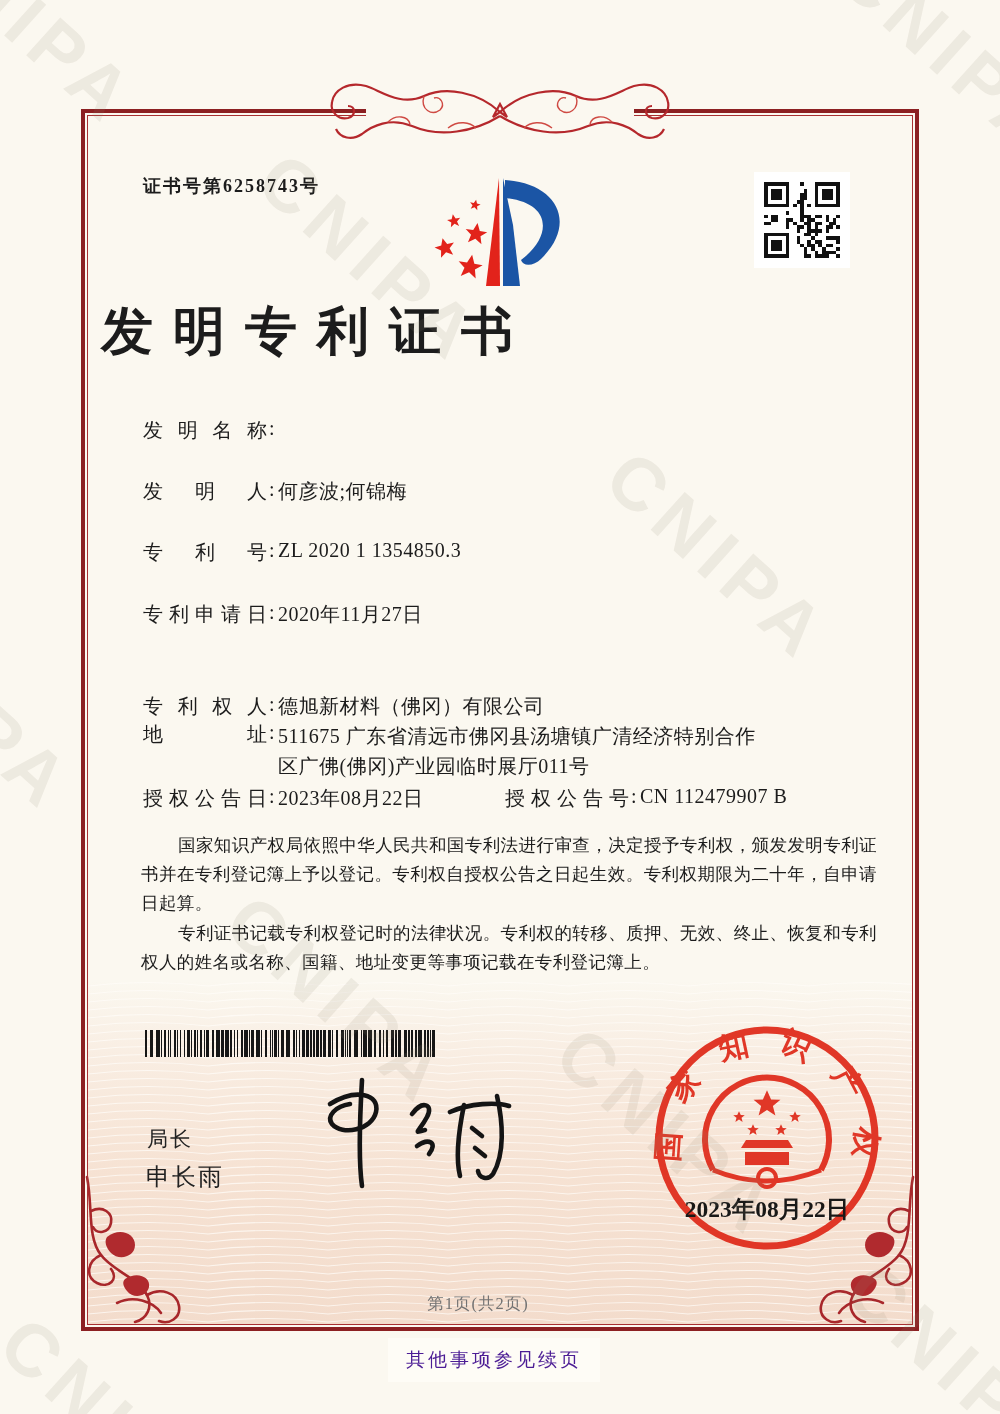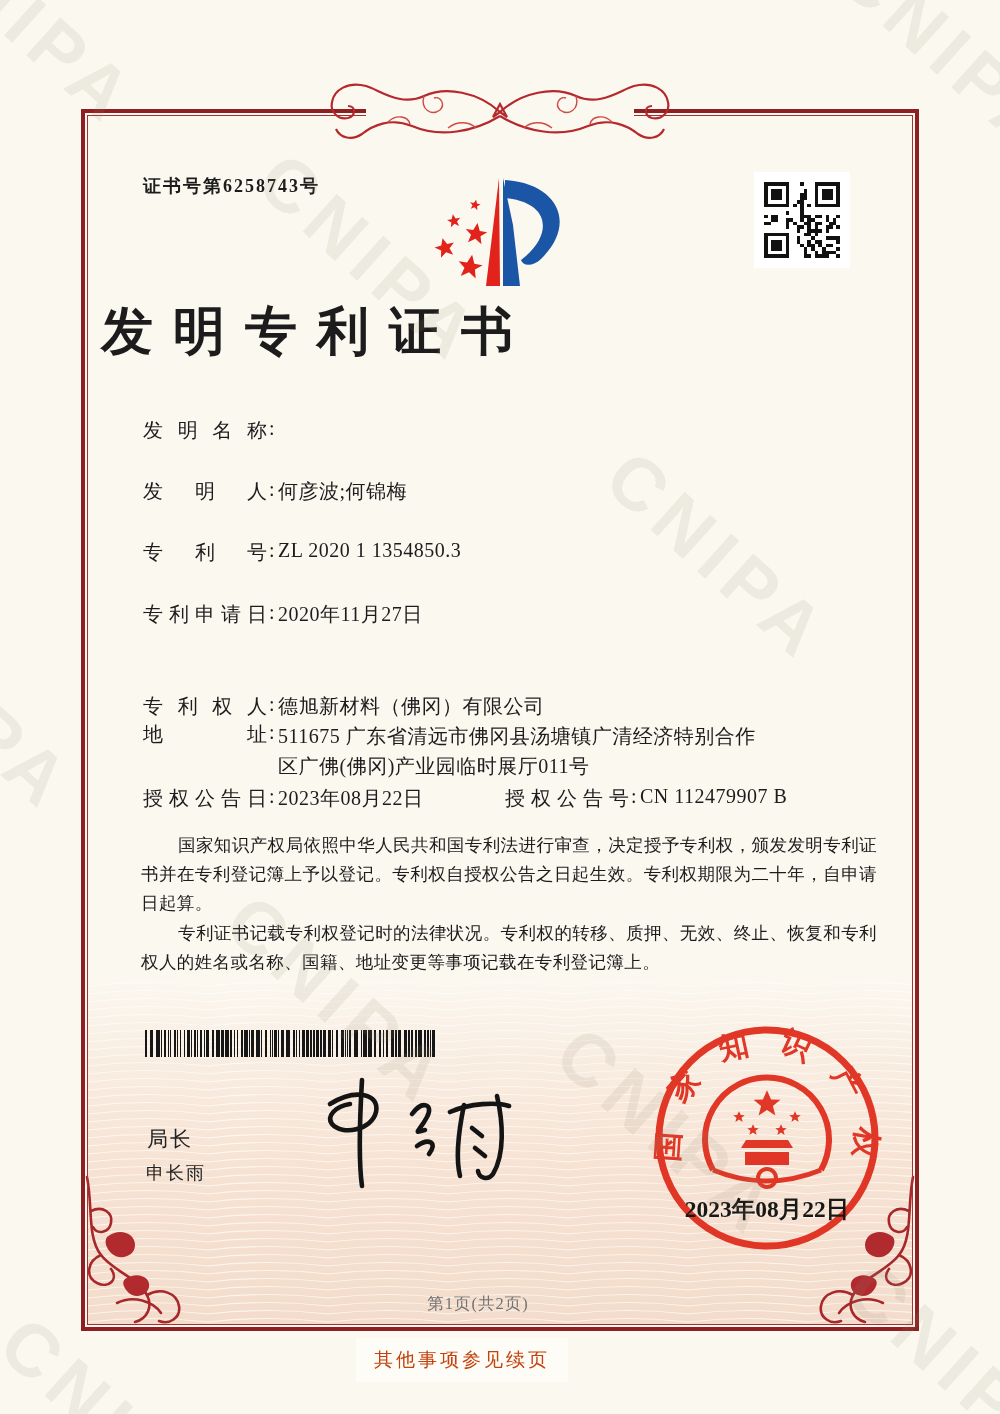--- a/index.html
+++ b/index.html
@@ -45,41 +45,41 @@
          background:linear-gradient(180deg,rgba(246,227,213,0) 0%,rgba(246,224,209,0.45) 22%,rgba(245,221,204,0.8) 55%,#f3dccc 100%);}
   .panel svg{position:absolute;inset:0;width:100%;height:100%;}
   #waves path{fill:none;stroke:rgba(255,252,248,0.75);stroke-width:1.1;}
 
   .barcode{left:64px;top:921px;width:292px;height:27px;}
   .barcode rect{fill:#161616;}
 
   .sig-title{left:66px;top:1016px;font-family:"Liberation Sans","DejaVu Sans",sans-serif;
              font-size:21px;color:#222;letter-spacing:2px;}
   .sig-name{left:65px;top:1052px;font-family:Liberation Serif, serif;
-            font-size:18px;color:#222;letter-spacing:2px;}
+            font-size:24px;color:#222;letter-spacing:2px;}
   .signature{left:219px;top:965px;width:220px;height:120px;}
   .signature path{fill:none;stroke:#141414;stroke-width:4.6;stroke-linecap:round;}
 
   .seal{left:566px;top:909px;width:240px;height:240px;opacity:0.96;}
 
   .flourish{top:1066px;width:112px;height:150px;}
   .flourish.fl-left{left:-4px;}
   .flourish.fl-right{left:730px;transform:scaleX(-1);}
   .flourish path{fill:none;stroke:#a8272b;stroke-width:2.6;stroke-linecap:round;}
   .flourish .leaf{fill:#b02a2e;stroke:none;}
 
   .page-num{left:0;right:0;top:1184px;text-align:center;font-size:16.5px;color:#737373;
             transform:translateX(-22px);letter-spacing:1px;}
 
   .ornament{position:absolute;left:328px;top:76px;width:344px;height:72px;z-index:3;}
   .ornament path{fill:none;stroke:#b5282c;stroke-width:2.2;}
   .ornament .acc{stroke:#cf4a43;stroke-width:1.4;}
 
-  .cont-band{position:absolute;left:356px;top:1338px;width:212px;height:44px;background:#fefcf6;
-             z-index:3;text-align:center;line-height:44px;font-size:19px;letter-spacing:3px;color:#c2410c;}
+  .cont-band{position:absolute;left:388px;top:1338px;width:212px;height:44px;background:#fefcf6;
+             z-index:3;text-align:center;line-height:44px;font-size:19px;letter-spacing:3px;color:#4c1d95;}
 </style>
 </head>
 <body>
 
 <div class="page">
 
   <div id="wm-layer">
       <div class="wm" style="left: 25px; top: 20px;">CNIPA</div>
       <div class="wm" style="left: 950px; top: 52px;">CNIPA</div>
       <div class="wm" style="left: 370px; top: 258px;">CNIPA</div>

